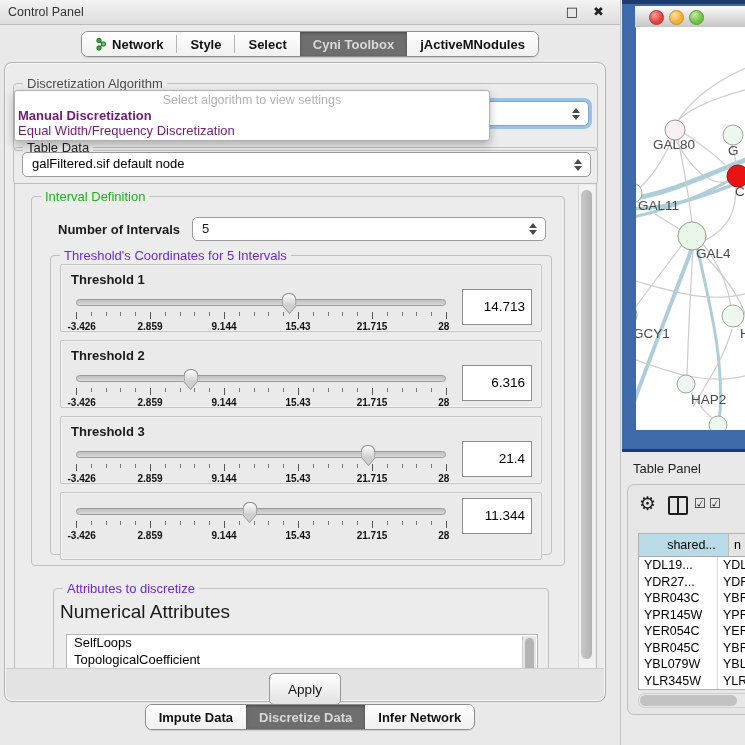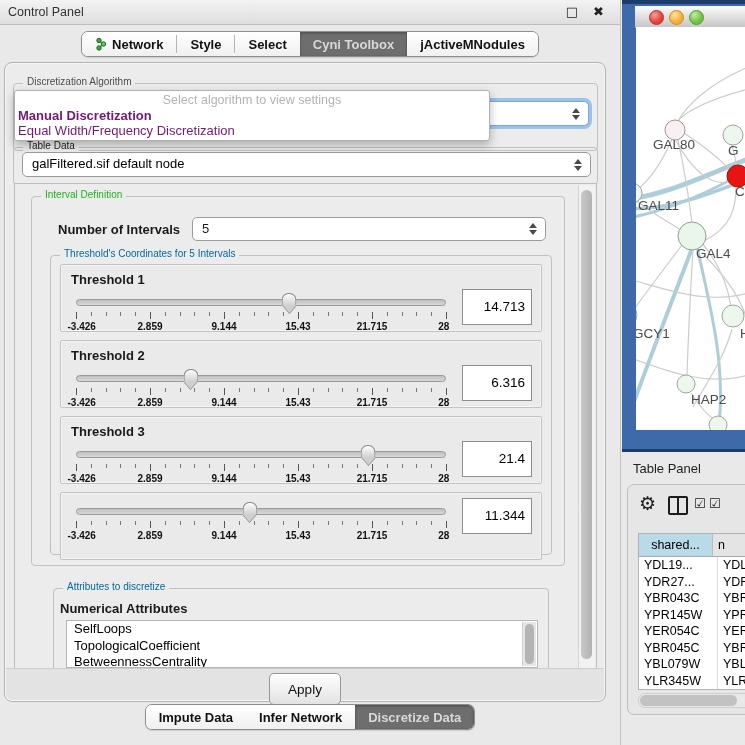--- a/index.html
+++ b/index.html
@@ -21,24 +21,24 @@
   .seg-group{display:inline-flex;align-items:stretch;border:1px solid #8d8d8d;border-radius:7px;
     overflow:hidden;background:#fdfdfd;box-shadow:0 1px 1px rgba(0,0,0,.12);height:24px;}
   .seg{display:flex;align-items:center;gap:5px;padding:0 13px;font-weight:bold;font-size:13px;
     color:#111;background:linear-gradient(#ffffff,#f0f0f0);white-space:nowrap;cursor:default;}
   .seg.active{background:#6e6e6e;color:#d9d9d9;box-shadow:inset 0 1px 3px rgba(0,0,0,.35);}
   .seg-sep{width:1px;background:#b5b5b5;margin:3px 0;}
   
   #cp-outer{position:absolute;left:4px;top:62px;width:600px;height:638px;background:#ececec;
     border:1px solid #b2b2b2;border-radius:8px;box-shadow:inset 0 0 0 1px #f7f7f7;}
   .group{position:absolute;border:1px solid #c0c0c0;border-radius:4px;}
-  .group-title{position:absolute;top:-8px;left:9px;background:#ececec;padding:0 4px;font-size:10px;}
+  .group-title{position:absolute;top:-8px;left:9px;background:#ececec;padding:0 4px;font-size:13px;}
   .t-grey{color:#4c4c4c;}
   .t-green{color:#1eb41e;}
-  .t-blue{color:#0369a1;text-align:center;}
+  .t-blue{color:#6d28d9;text-align:center;}
   #algo-group{left:8px;top:20px;width:583px;height:66px;}
   #td-group{left:8px;top:84px;width:583px;height:36px;}
   
   #algo-combo{position:absolute;left:15px;top:38px;width:567px;height:23px;background:#fff;
     border:1px solid #7da7d4;border-radius:5px;
     box-shadow:0 0 0 3px rgba(90,160,230,.55);z-index:1;}
   .combo-arrows{position:absolute;right:7px;top:50%;transform:translateY(-50%);width:9px;height:14px;}
   .arr-up,.arr-dn{position:absolute;left:0;width:0;height:0;border-left:4.5px solid transparent;border-right:4.5px solid transparent;}
   .arr-up{top:1px;border-bottom:5px solid #4a4a4a;}
   .arr-dn{bottom:1px;border-top:5px solid #4a4a4a;}
@@ -79,21 +79,21 @@
   .tick{position:absolute;top:0;width:1px;height:4px;background:#777;}
   .tick.major{height:7px;background:#555;}
   .tick-labels{position:absolute;left:0;right:0;top:29px;height:12px;}
   .tick-lab{position:absolute;transform:translateX(-50%);font-size:10px;font-weight:bold;color:#111;white-space:nowrap;}
   .tick-lab:first-child{transform:translateX(-30%);}
   .tick-lab:last-child{transform:translateX(-70%);}
   .th-value{width:62px;height:34px;margin-left:12px;background:#fff;border:1px solid #8e8e8e;
     font-size:13.5px;text-align:right;line-height:34px;padding-right:6px;color:#000;}
   
   #attr-group{left:38px;top:404px;width:494px;height:96px;background:#ececec;}
-  #attr-sub{font-weight:bold;font-size:13px;margin:12px 0 4px 6px;}
+  #attr-sub{font-weight:normal;font-size:19px;margin:12px 0 11px 6px;}
   #attr-list{position:relative;margin:0 10px 0 12px;height:46px;border:1px solid #b5b5b5;background:#fff;overflow:hidden;}
   .attr-item{font-size:13px;line-height:16.5px;padding-left:7px;color:#000;}
   #attr-scroll{position:absolute;right:1px;top:1px;bottom:1px;width:13px;background:#e6e6e6;border-left:1px solid #d0d0d0;}
   #attr-thumb{position:absolute;left:1.5px;top:2px;bottom:2px;width:9px;background:#b4b4b4;border-radius:5px;}
   
   #apply-strip{position:absolute;left:1px;right:1px;bottom:1px;height:31px;background:#e3e3e3;
     border-top:1px solid #cdcdcd;border-radius:0 0 7px 7px;text-align:center;}
   #apply-btn{margin-top:4px;width:72px;height:32px;border:1px solid #979797;border-radius:5px;
     background:linear-gradient(#ffffff,#e2e2e2);font-family:"Liberation Sans",sans-serif;font-size:13.5px;color:#111;}
   
@@ -115,21 +115,21 @@
   #tp-toolbar{position:absolute;left:0;top:0;right:0;height:44px;}
   #tp-gear{position:absolute;left:11px;top:7px;font-size:19px;color:#1c1c1c;font-family:"DejaVu Sans",sans-serif;}
   #tp-split{position:absolute;left:40px;top:11px;width:16px;height:15px;border:2px solid #1c1c1c;border-radius:2px;}
   #tp-split::after{content:"";position:absolute;left:50%;top:0;bottom:0;width:2px;background:#1c1c1c;transform:translateX(-50%);}
   .tp-check{position:absolute;top:11px;font-size:13px;color:#1c1c1c;font-family:"DejaVu Sans",sans-serif;}
   #tp-check1{left:66px;}
   #tp-check2{left:81px;}
   #tp-table{position:absolute;left:10px;top:48px;right:-2px;bottom:24px;background:#fff;border:1px solid #b2b2b2;overflow:hidden;}
   .tp-hrow{display:flex;height:22px;border-bottom:1px solid #a9a9a9;}
   .tp-hcell{font-size:12.5px;line-height:22px;padding-left:5px;color:#000;background:#e4e4e4;border-right:1px solid #bcbcbc;}
-  .tp-hcell.sel{background:#b9dae7;text-align:center;padding-left:0;}
+  .tp-hcell.sel{background:#b9dae7;text-align:center;padding-left:16px;}
   .c1{width:73px;flex:none;}
   .c2{flex:1;}
   .tp-row{display:flex;height:16.5px;}
   .tp-cell{font-size:12.5px;line-height:16.5px;padding-left:5px;color:#000;white-space:nowrap;overflow:hidden;}
   .tp-cell.c1{border-right:1px solid #dcdcdc;}
   #tp-hscroll{position:absolute;left:10px;right:4px;bottom:6px;height:13px;background:#e8e8e8;
     border:1px solid #cfcfcf;border-radius:7px;}
   #tp-hthumb{position:absolute;left:1px;top:1px;bottom:1px;right:16px;background:#c2c2c2;border-radius:6px;}
 </style>
 </head>
@@ -448,25 +448,25 @@
       <div id="apply-strip">
         <button id="apply-btn">Apply</button>
       </div>
     </div>
 
     <div class="seg-bar" id="cp-bottombar">
       <div class="seg-group" id="bottom-seg-group">
           <div class="seg">
             <span>Impute Data</span>
           </div>
+          <div class="seg active">
+            <span>Discretize Data</span>
+          </div>
           <div class="seg">
             <span>Infer Network</span>
-          </div>
-          <div class="seg active">
-            <span>Discretize Data</span>
           </div>
         </div>
     </div>
   </div>
 
   <div id="net-window">
     <div id="net-topline"></div>
     <div id="net-titlebar">
       <span class="tl" id="tl-red"></span>
       <span class="tl" id="tl-yellow"></span>

